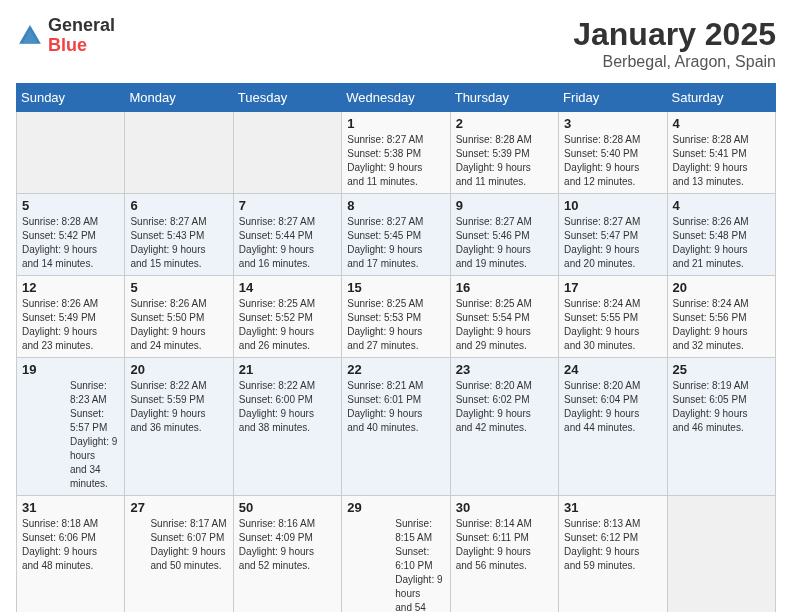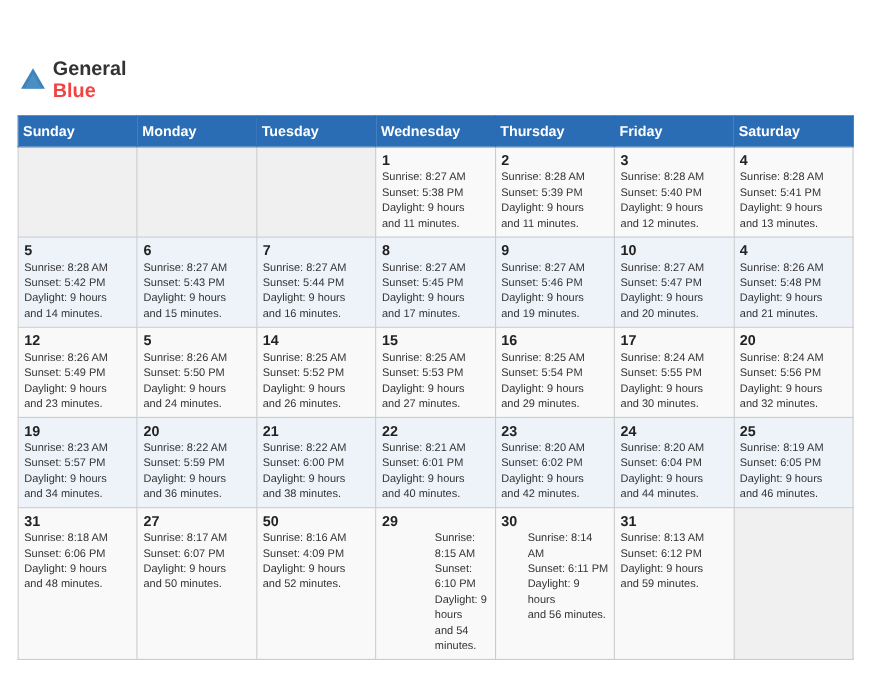--- a/index.html
+++ b/index.html
@@ -8,21 +8,20 @@
       background: #fff;
       width: 792px;
       min-height: 612px;
       padding: 16px;
     }
     .header-area {
       display: flex;
       justify-content: space-between;
       align-items: flex-start;
       margin-bottom: 12px;
-      margin-top: 37px;
     }
     .logo {
       display: flex;
       align-items: center;
     }
     .logo-text {
       font-size: 18px;
       font-weight: bold;
       line-height: 1.1;
     }
@@ -50,21 +49,21 @@
       border-collapse: collapse;
       table-layout: fixed;
     }
     thead tr {
       background-color: #2a6db5;
       color: white;
     }
     thead th {
       padding: 6px 4px;
       font-size: 13px;
-      font-weight: bold;
+      font-weight: normal;
       text-align: left;
       border: 1px solid #2a6db5;
     }
     tbody tr {
       vertical-align: top;
     }
     tbody tr:nth-child(odd) {
       background-color: #f9f9f9;
     }
     tbody tr:nth-child(even) {
@@ -99,20 +98,24 @@
   <div class="logo">
     <svg class="logo-icon" viewBox="0 0 36 36" xmlns="http://www.w3.org/2000/svg">
       <polygon points="18,4 32,28 4,28" fill="#1a6faf" opacity="0.85"></polygon>
       <polygon points="18,10 28,28 8,28" fill="#5599cc" opacity="0.5"></polygon>
     </svg>
     <div class="logo-text">
       <div class="logo-general">General</div>
       <div class="logo-blue">Blue</div>
     </div>
   </div>
+  <div class="title-area">
+    <div class="month-title">January 2025</div>
+    <div class="location-title">Berbegal, Aragon, Spain</div>
+  </div>
 </div>
 
 <table>
   <thead>
     <tr id="header-row">
     <th>Sunday</th>
         <th>Monday</th>
         <th>Tuesday</th>
         <th>Wednesday</th>
         <th>Thursday</th>
@@ -252,21 +255,21 @@
           <div class="day-num">20</div>
           <div class="day-detail" style="white-space: pre-line;">Sunrise: 8:24 AM
 Sunset: 5:56 PM
 Daylight: 9 hours
 and 32 minutes.</div>
         </td>
       </tr>
       <tr>
         <td>
           <div class="day-num">19</div>
-          <div class="day-detail" style="white-space: pre-line;">Sunrise: 8:23 AM
+          <div class="day-detail" style="white-space: pre-line; margin-left: 48px;">Sunrise: 8:23 AM
 Sunset: 5:57 PM
 Daylight: 9 hours
 and 34 minutes.</div>
         </td>
         <td>
           <div class="day-num">20</div>
           <div class="day-detail" style="white-space: pre-line;">Sunrise: 8:22 AM
 Sunset: 5:59 PM
 Daylight: 9 hours
 and 36 minutes.</div>
@@ -310,42 +313,42 @@
       <tr>
         <td>
           <div class="day-num">31</div>
           <div class="day-detail" style="white-space: pre-line;">Sunrise: 8:18 AM
 Sunset: 6:06 PM
 Daylight: 9 hours
 and 48 minutes.</div>
         </td>
         <td>
           <div class="day-num">27</div>
-          <div class="day-detail" style="white-space: pre-line;">Sunrise: 8:17 AM
+          <div class="day-detail" style="white-space: pre-line; margin-left: 20px;">Sunrise: 8:17 AM
 Sunset: 6:07 PM
 Daylight: 9 hours
 and 50 minutes.</div>
         </td>
         <td>
           <div class="day-num">50</div>
           <div class="day-detail" style="white-space: pre-line;">Sunrise: 8:16 AM
 Sunset: 4:09 PM
 Daylight: 9 hours
 and 52 minutes.</div>
         </td>
         <td>
           <div class="day-num">29</div>
           <div class="day-detail" style="white-space: pre-line; margin-left: 48px;">Sunrise: 8:15 AM
 Sunset: 6:10 PM
 Daylight: 9 hours
 and 54 minutes.</div>
         </td>
         <td>
           <div class="day-num">30</div>
-          <div class="day-detail" style="white-space: pre-line; margin-left: 24px;">Sunrise: 8:14 AM
+          <div class="day-detail" style="white-space: pre-line;">Sunrise: 8:14 AM
 Sunset: 6:11 PM
 Daylight: 9 hours
 and 56 minutes.</div>
         </td>
         <td>
           <div class="day-num">31</div>
           <div class="day-detail" style="white-space: pre-line;">Sunrise: 8:13 AM
 Sunset: 6:12 PM
 Daylight: 9 hours
 and 59 minutes.</div>

